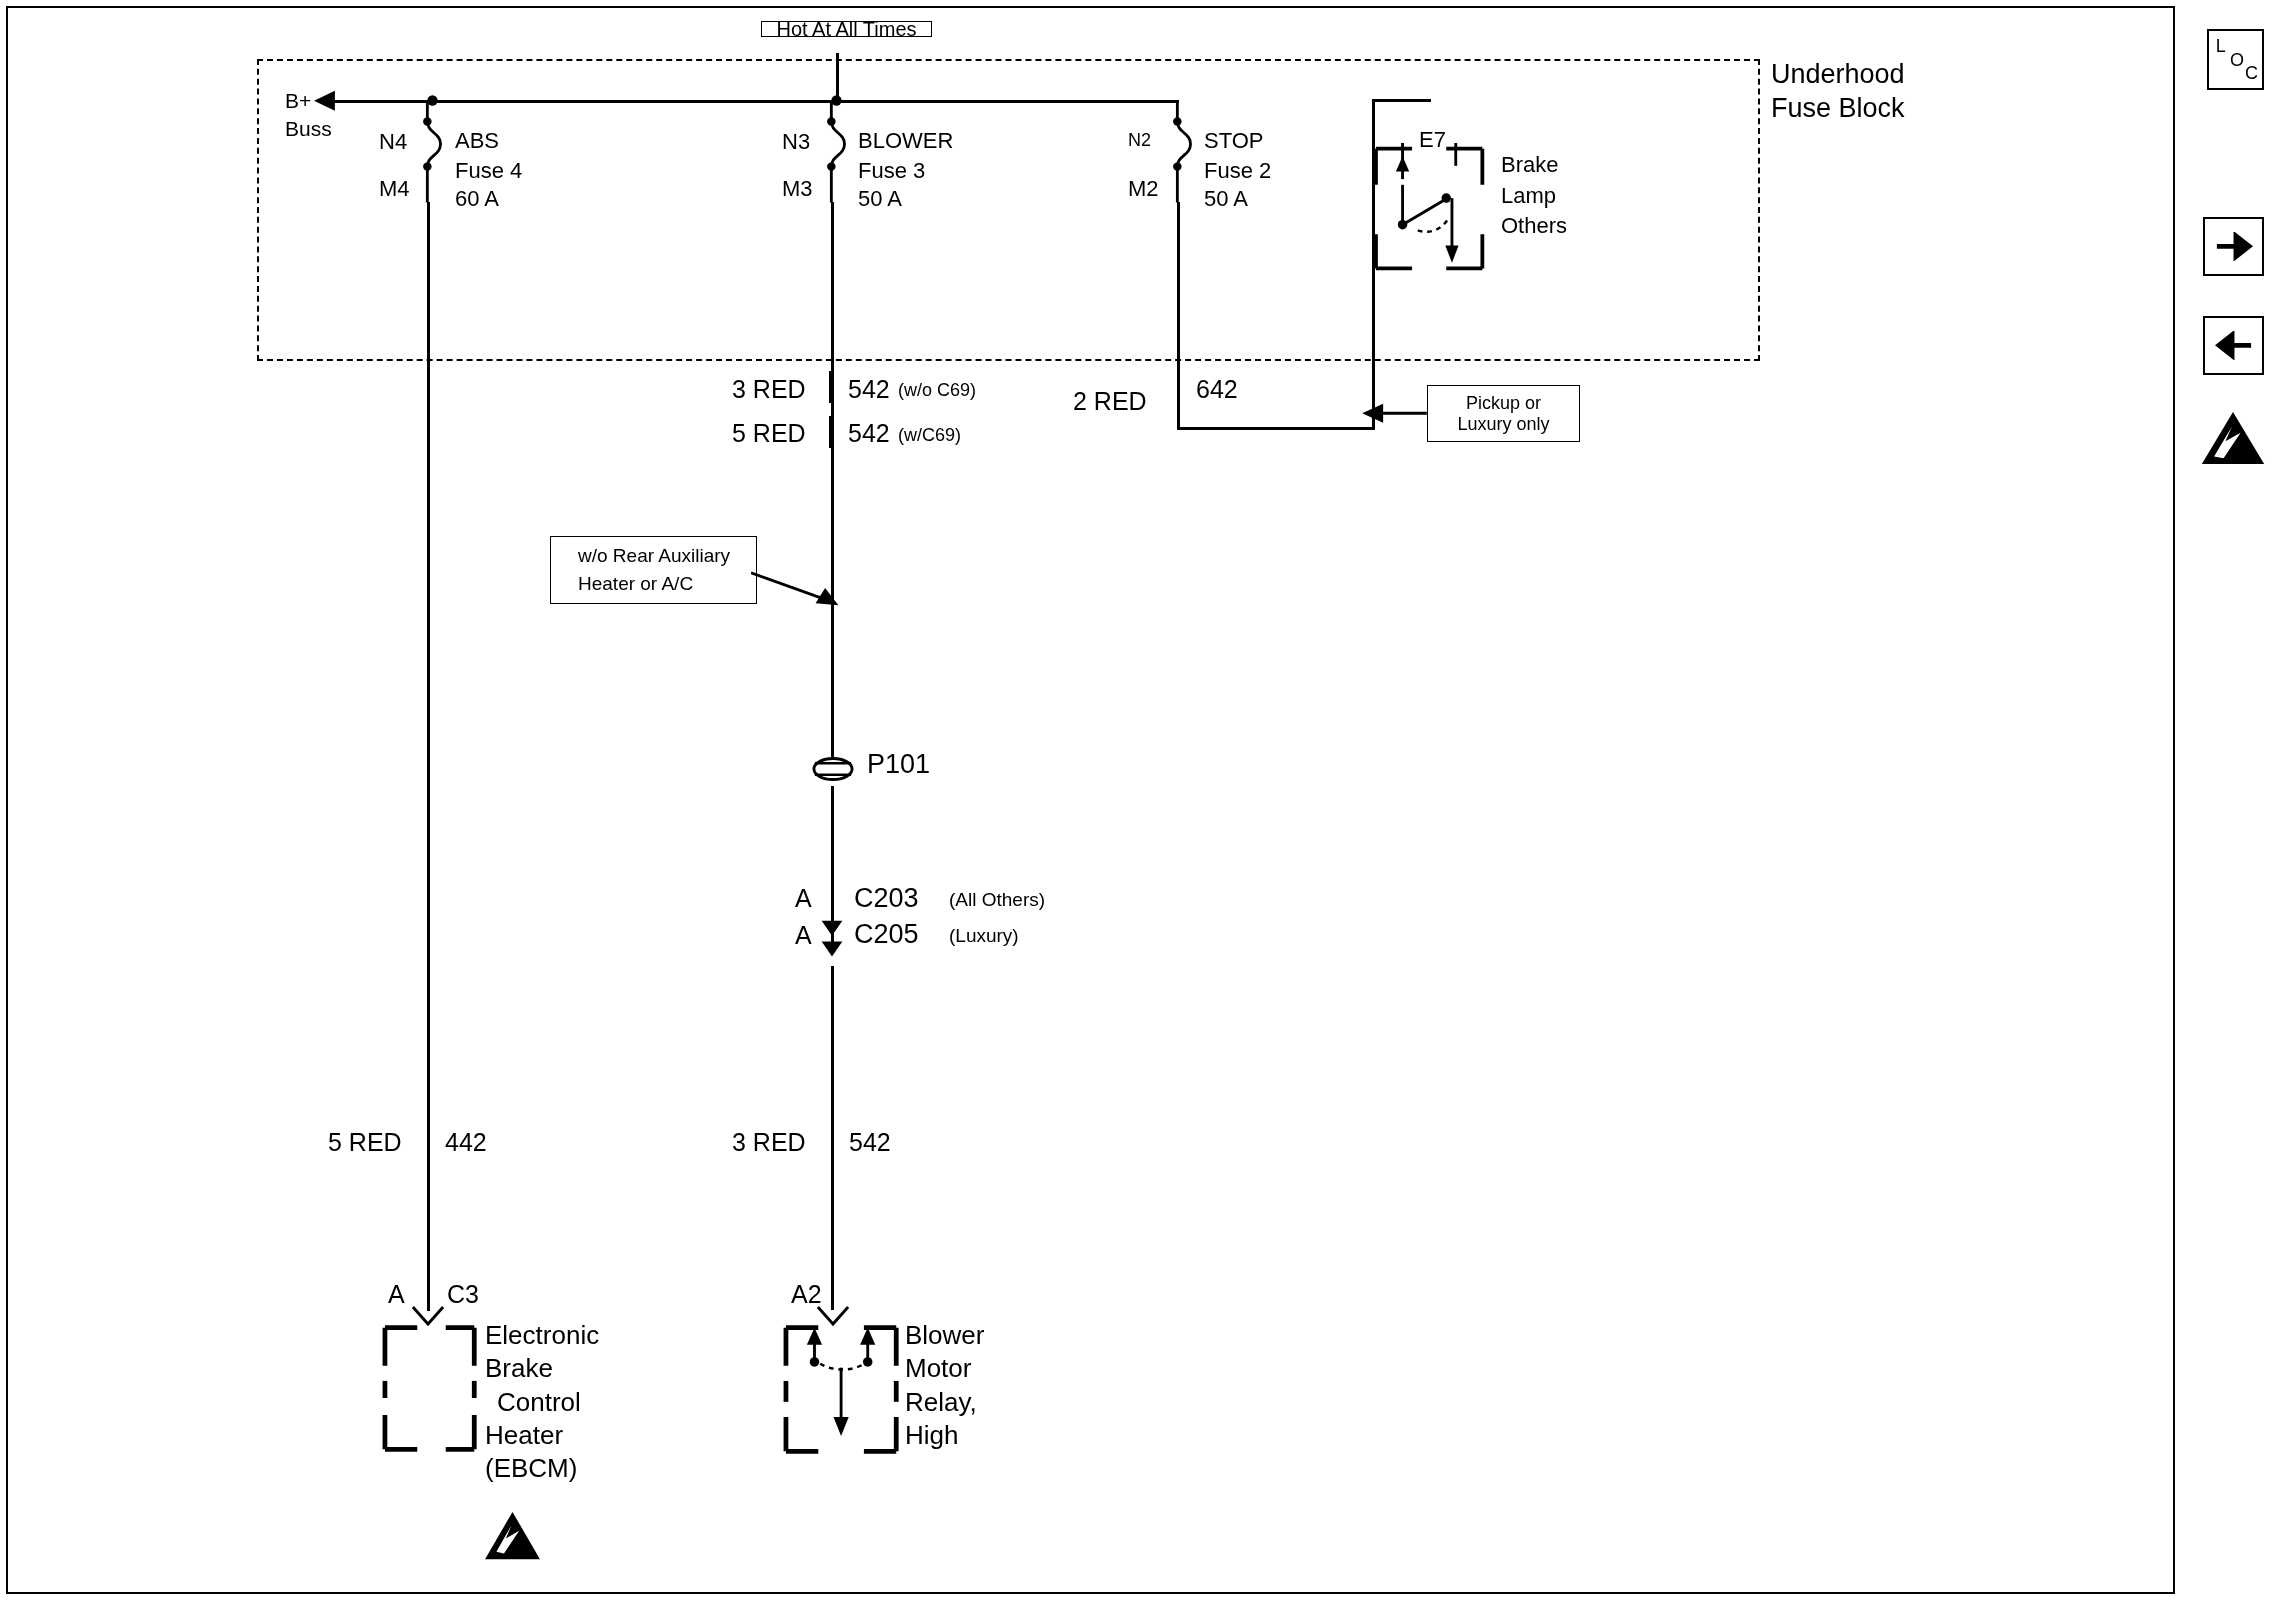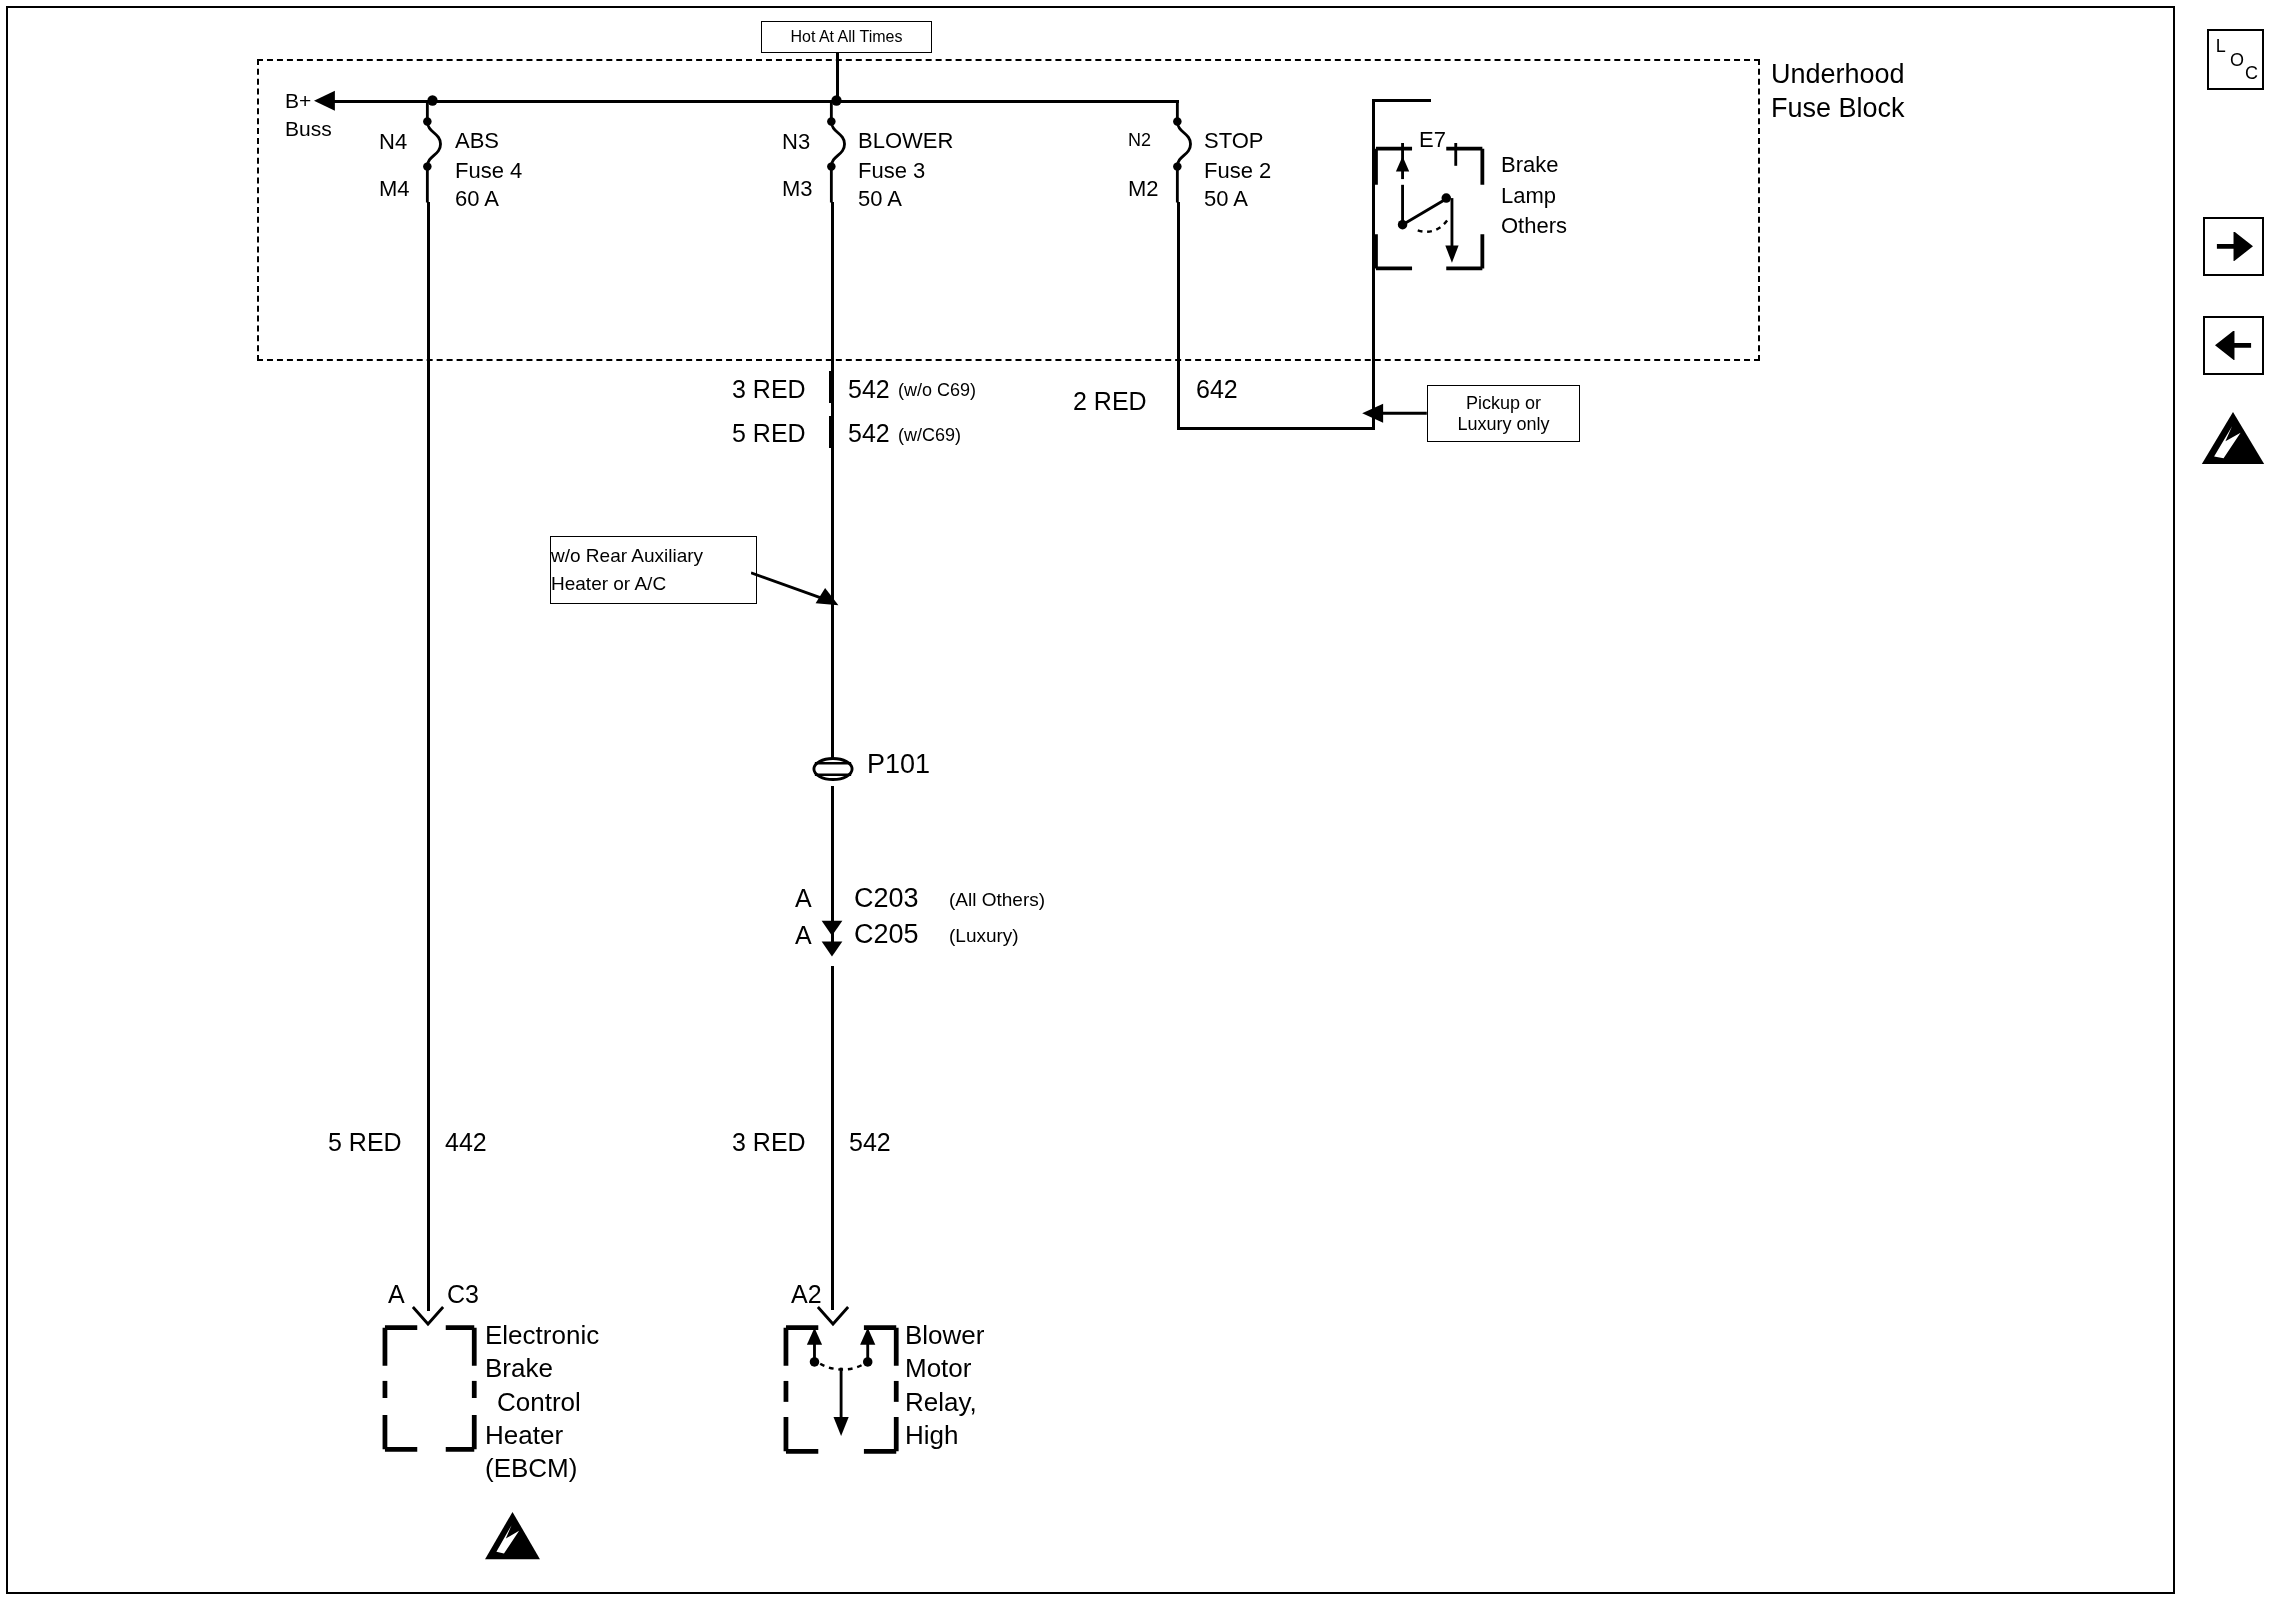--- a/index.html
+++ b/index.html
@@ -81,21 +81,21 @@
   }
   .loc-box span { position: absolute; }
 </style>
 </head>
 <body>
 
 <div id="page">
 
   <div class="frame"></div>
 
-  <div class="boxed" style="left:761px; top:21px; width:171px; height:32px; font-size:16px;">
+  <div class="boxed" style="left:761px; top:21px; width:171px; height:16px; font-size:20px;">
     <span>Hot At All Times</span>
   </div>
 
   <div class="dashbox" style="left:257px; top:59px; width:1503px; height:302px;"></div>
 
   <div class="txt" style="left:1771px; top:61px; font-size:27px;">Underhood</div>
   <div class="txt" style="left:1771px; top:95px; font-size:27px;">Fuse Block</div>
 
   <div class="txt" style="left:285px; top:90px; font-size:21px;">B+</div>
   <div class="txt" style="left:285px; top:118px; font-size:21px;">Buss</div>
@@ -198,21 +198,21 @@
 
   <div class="boxed" style="left:1427px; top:385px; width:153px; height:57px; font-size:18px; flex-direction:column;">
     <span>Pickup or</span>
     <span>Luxury only</span>
   </div>
   <svg class="sym" style="left:1362px; top:399px;" width="65" height="28.5" viewBox="0 0 68 30">
     <line x1="68" y1="15" x2="18" y2="15" stroke="#000" stroke-width="3"></line>
     <polygon points="0,15 22,5 22,25" fill="#000"></polygon>
   </svg>
 
-  <div class="boxed" style="left:550px; top:536px; width:207px; height:68px; font-size:19px; flex-direction:column; align-items:flex-start; padding-left:0;">
+  <div class="boxed" style="left:550px; top:536px; width:207px; height:68px; font-size:19px; flex-direction:column; align-items:flex-start; padding-left:27px;">
     <span style="margin-bottom:5.7px;">w/o Rear Auxiliary</span>
     <span>Heater or A/C</span>
   </div>
   <svg class="sym" style="left:751px; top:569px;" width="95" height="40" viewBox="0 0 100 42">
     <line x1="0" y1="4" x2="78" y2="32" stroke="#000" stroke-width="3"></line>
     <polygon points="92,38 68,36 78,20" fill="#000"></polygon>
   </svg>
 
   <div class="vline" style="left:427px; top:202px; height:1109px;"></div>
 

